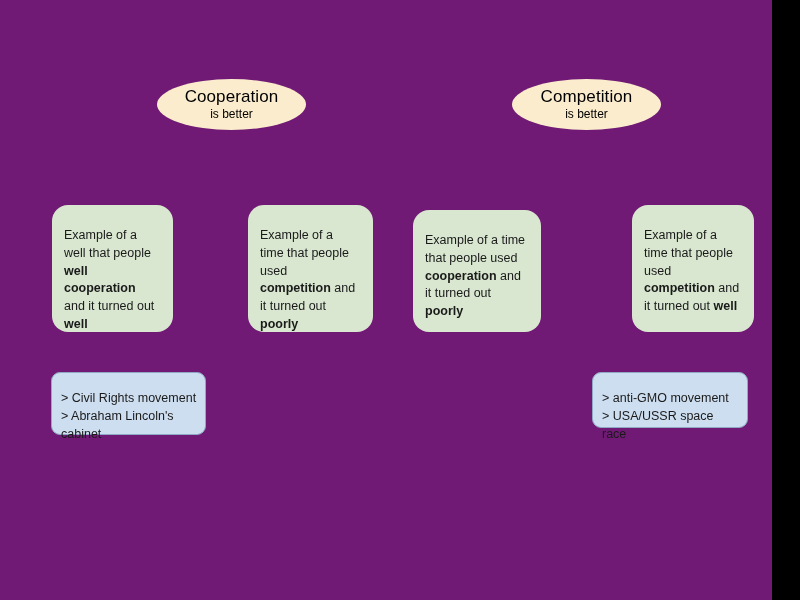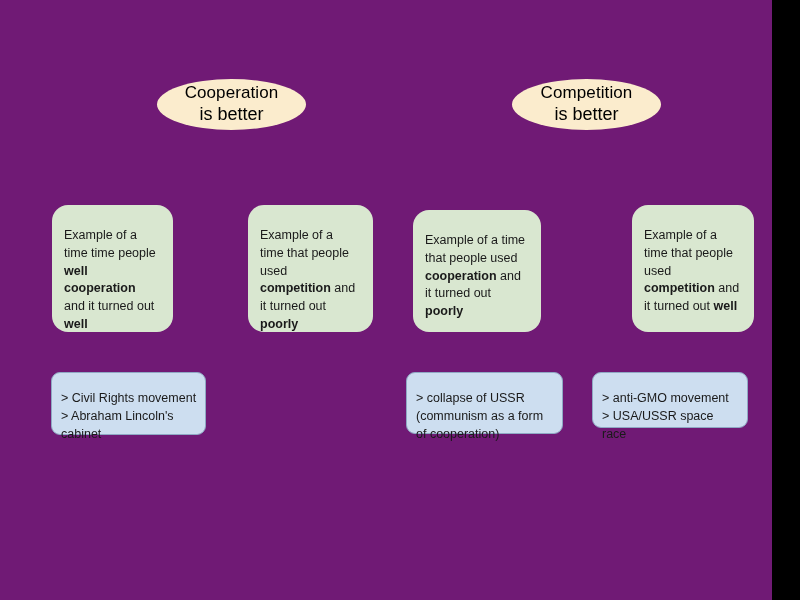--- a/index.html
+++ b/index.html
@@ -27,21 +27,21 @@
     justify-content: center;
     color: #000000;
     text-align: center;
     line-height: 1.1;
   }
   .ellipse .e-title {
     font-size: 17px;
     letter-spacing: 0.1px;
   }
   .ellipse .e-sub {
-    font-size: 18px;
+    font-size: 12px;
     margin-top: 2px;
   }
 
   
   .green-card {
     position: absolute;
     background: #d9e7d0;
     border-radius: 16px;
     box-sizing: border-box;
     color: #1a1a1a;
@@ -72,30 +72,29 @@
   <div class="ellipse" style="left:157px; top:79px; width:149px; height:51px;">
     <div class="e-title">Cooperation</div>
     <div class="e-sub">is better</div>
   </div>
 
   <div class="ellipse" style="left:512px; top:79px; width:149px; height:51px;">
     <div class="e-title">Competition</div>
     <div class="e-sub">is better</div>
   </div>
 
-  <div class="green-card" style="left:52px; top:205px; width:121px; height:127px;"><span>Example of a time time people </span><b>well cooperation</b><span> and it turned out </span><b>well</b></div>
+  <div class="green-card" style="left:52px; top:205px; width:121px; height:127px;"><span>Example of a well that people </span><b>well cooperation</b><span> and it turned out </span><b>well</b></div>
 
   <div class="green-card" style="left:248px; top:205px; width:125px; height:127px;"><span>Example of a time that people used </span><b>competition</b><span> and it turned out </span><b>poorly</b></div>
 
   <div class="green-card" style="left:413px; top:210px; width:128px; height:122px;"><span>Example of a time that people used </span><b>cooperation</b><span> and it turned out </span><b>poorly</b></div>
 
   <div class="green-card" style="left:632px; top:205px; width:122px; height:127px;"><span>Example of a time that people used </span><b>competition</b><span> and it turned out </span><b>well</b></div>
 
   <div class="blue-card" style="left: 51px; top: 372px; width: 155px; height: 63px; white-space: pre-wrap;">&gt; Civil Rights movement
 &gt; Abraham Lincoln's cabinet</div>
 
 
-  <div class="blue-card" style="left: 406px; top: 372px; width: 157px; height: 62px; white-space: pre-wrap;">&gt; collapse of USSR (communism as a form of cooperation)</div>
 
   <div class="blue-card" style="left: 592px; top: 372px; width: 156px; height: 56px; white-space: pre-wrap;">&gt; anti-GMO movement
 &gt; USA/USSR space race</div>
 
 </div>
 
 </body></html>

